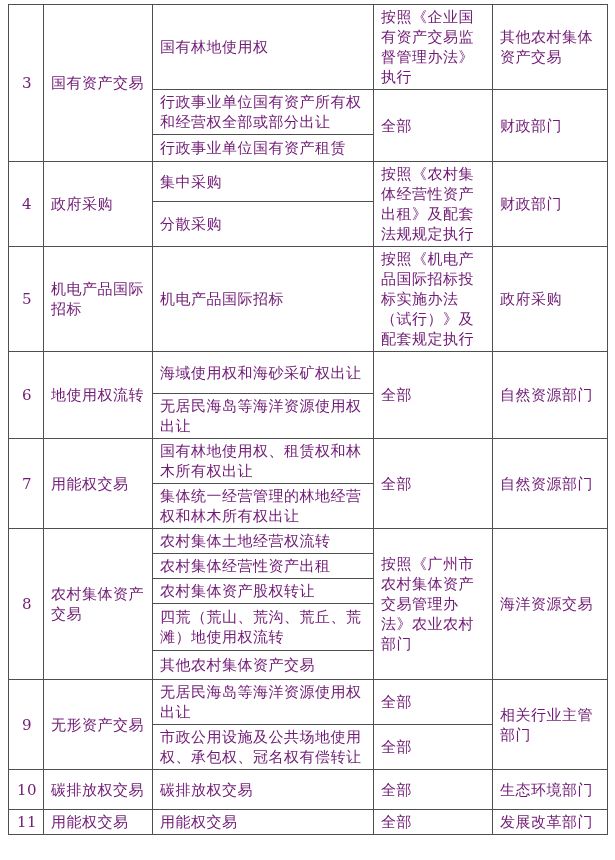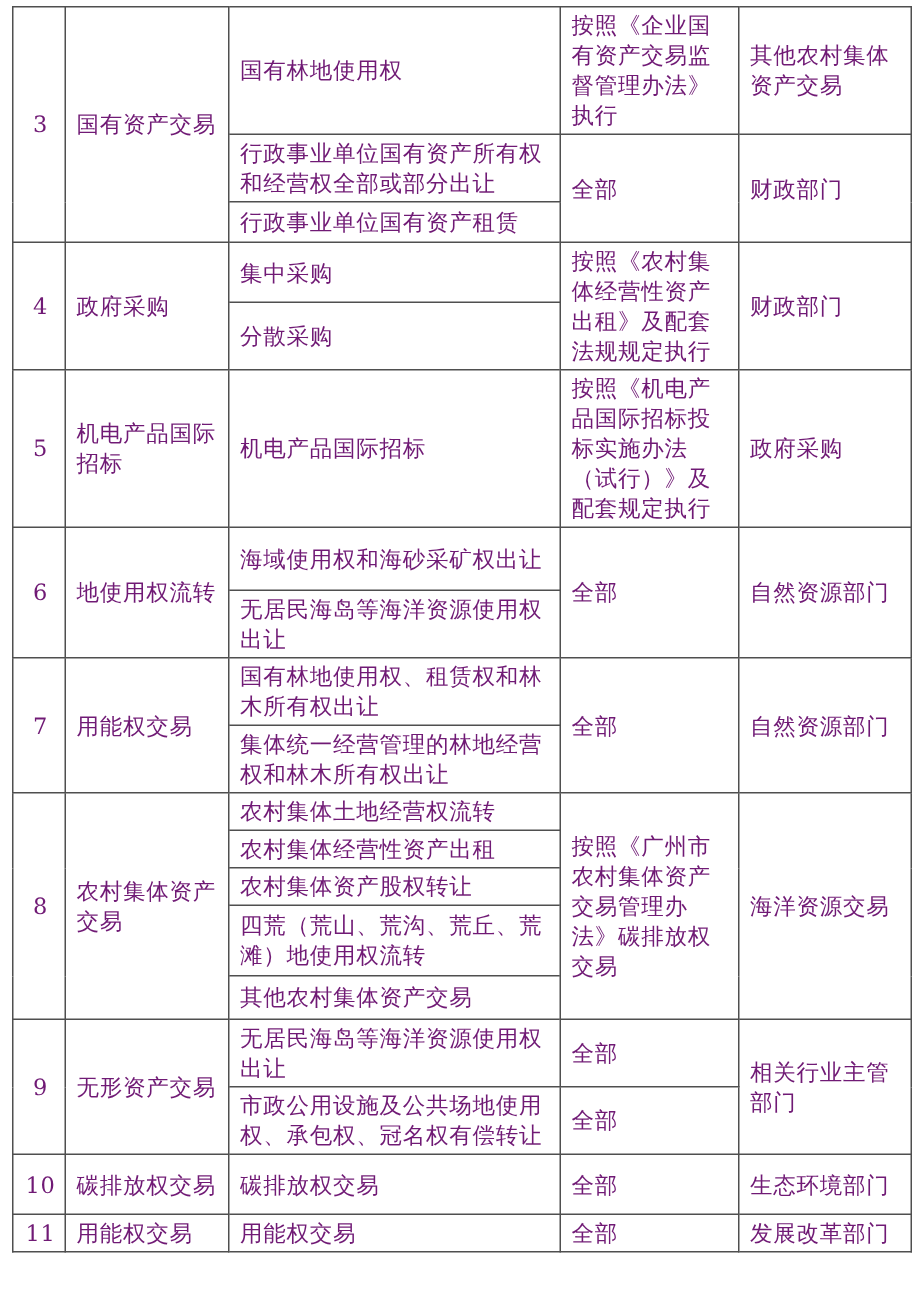--- a/index.html
+++ b/index.html
@@ -101,21 +101,21 @@
         <td class="c-dept" rowspan="2">自然资源部门</td>
       </tr>
       <tr style="height:43px">
         <td class="c-item">集体统一经营管理的林地经营权和林木所有权出让</td>
       </tr>
 
       <tr style="height:22px">
         <td class="c-no" rowspan="5">8</td>
         <td class="c-cat" rowspan="5">农村集体资产交易</td>
         <td class="c-item">农村集体土地经营权流转</td>
-        <td class="c-scope" rowspan="5">按照《广州市农村集体资产交易管理办法》碳排放权交易</td>
+        <td class="c-scope" rowspan="5">按照《广州市农村集体资产交易管理办法》农业农村部门</td>
         <td class="c-dept" rowspan="5">海洋资源交易</td>
       </tr>
       <tr style="height:22px">
         <td class="c-item">农村集体经营性资产出租</td>
       </tr>
       <tr style="height:22px">
         <td class="c-item">农村集体资产股权转让</td>
       </tr>
       <tr style="height:47px">
         <td class="c-item">四荒（荒山、荒沟、荒丘、荒滩）地使用权流转</td>

